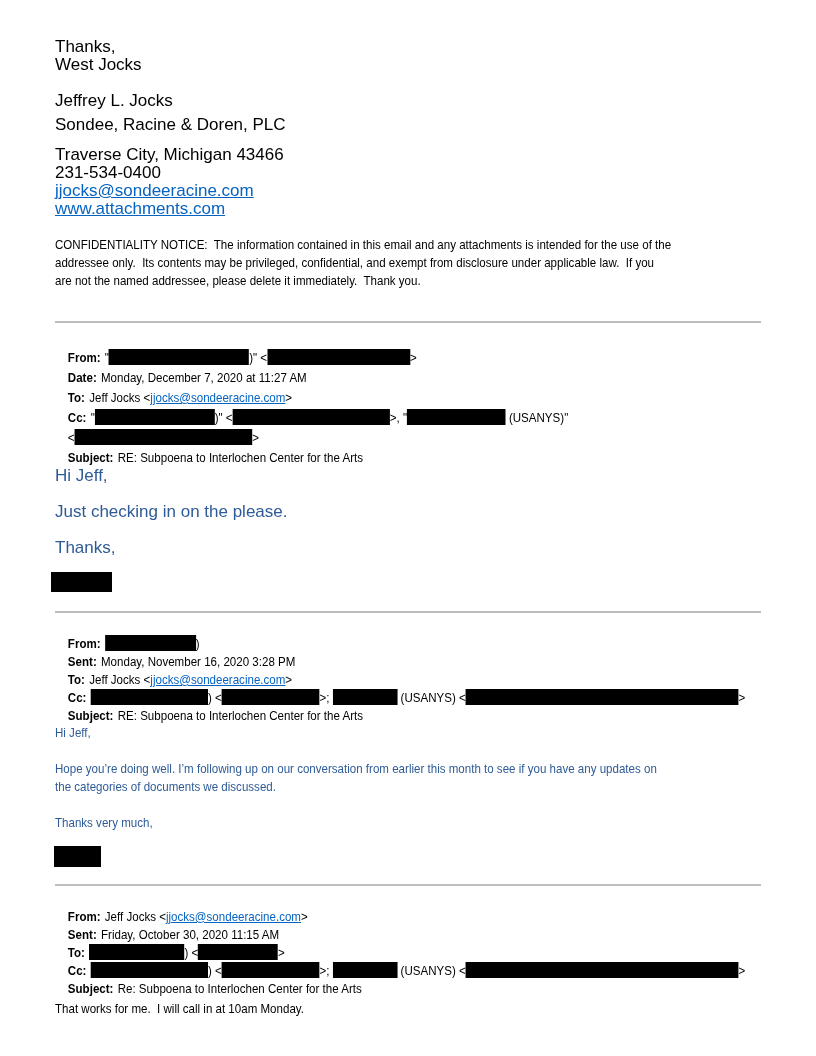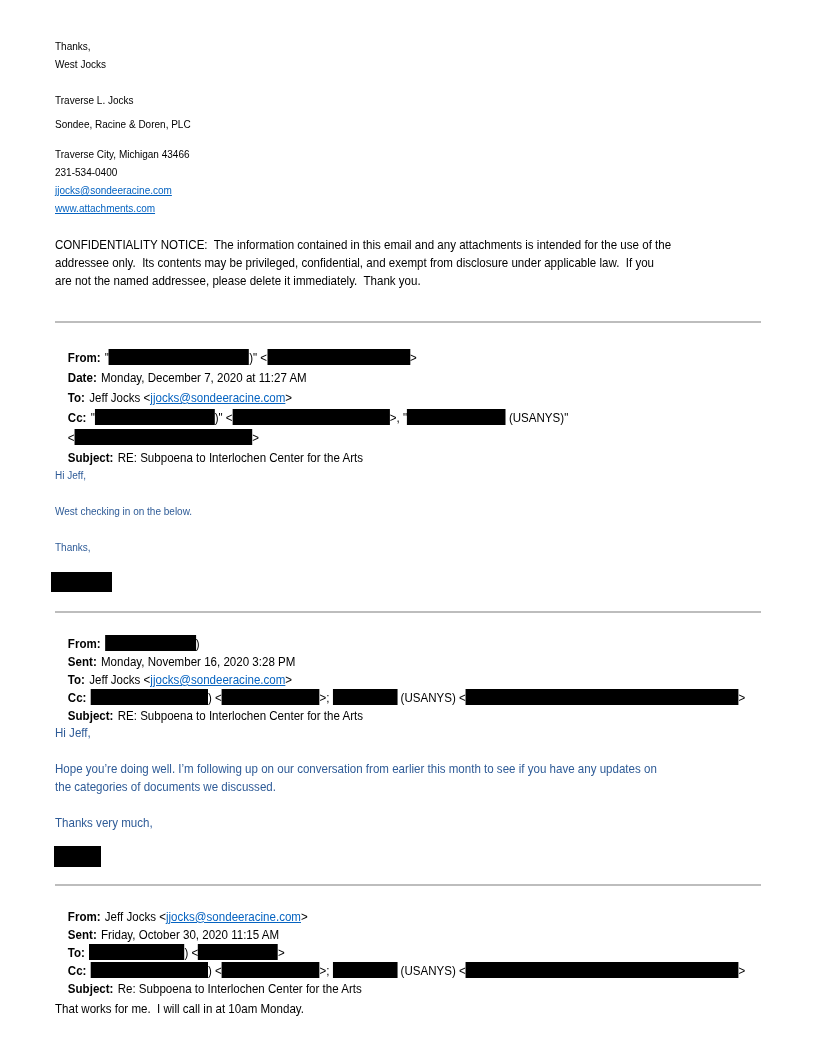--- a/index.html
+++ b/index.html
@@ -3,21 +3,21 @@
 <meta charset="utf-8">
 <style>
   html,body{margin:0;padding:0;}
   body{
     width:816px;height:1056px;background:#ffffff;
     font-family:"Liberation Sans",sans-serif;color:#000000;
     position:relative;overflow:hidden;
   }
   .page{position:absolute;inset:0;}
   .ln{
-    position:absolute;left:55px;font-size:10px;line-height:18px;
+    position:absolute;left:55px;font-size:17px;line-height:18px;
     white-space:pre;color:#000;
   }
   .narrow{
     font-size:13.6px;transform:scaleX(0.85);transform-origin:0 0;
   }
   .blue{color:#2E5B97;}
   .lbl{font-weight:bold;margin-right:5px;}
   a.link{color:#0563C1;text-decoration:underline;cursor:pointer;}
   .rd{
     display:inline-block;background:#000;height:16px;vertical-align:-3px;
@@ -30,21 +30,21 @@
   .multi{white-space:pre;}
 </style>
 </head>
 <body>
 
 <div class="page">
 
   <div class="ln" style="top:38px">Thanks,</div>
   <div class="ln" style="top:56px">West Jocks</div>
 
-  <div class="ln" style="top:92px">Traverse L. Jocks</div>
+  <div class="ln" style="top:92px">Jeffrey L. Jocks</div>
   <div class="ln" style="top:116px">Sondee, Racine &amp; Doren, PLC</div>
   <div class="ln" style="top:146px">Traverse City, Michigan 43466</div>
   <div class="ln" style="top:164px">231-534-0400</div>
   <div class="ln" style="top:182px"><a class="link">jjocks@sondeeracine.com</a></div>
   <div class="ln" style="top:200px"><a class="link">www.attachments.com</a></div>
 
   <div class="ln narrow multi" style="top:236px">CONFIDENTIALITY NOTICE:  The information contained in this email and any attachments is intended for the use of the
 addressee only.  Its contents may be privileged, confidential, and exempt from disclosure under applicable law.  If you
 are not the named addressee, please delete it immediately.  Thank you.</div>
 
@@ -63,21 +63,21 @@
     <span class="lbl">Cc:</span><span>"</span><span class="rd" style="width:141px"></span><span>)" &lt;</span><span class="rd" style="width:185px"></span><span>&gt;, "</span><span class="rd" style="width:116px"></span><span> (USANYS)"</span>
   </div>
   <div class="ln narrow" style="top:411px">
     <span>&lt;</span><span class="rd" style="width:209px"></span><span>&gt;</span>
   </div>
   <div class="ln narrow" style="top:431px">
     <span class="lbl">Subject:</span><span>RE: Subpoena to Interlochen Center for the Arts</span>
   </div>
 
   <div class="ln blue" style="top:467px">Hi Jeff,</div>
-  <div class="ln blue" style="top:503px">West checking in on the below.</div>
+  <div class="ln blue" style="top:503px">Just checking in on the please.</div>
   <div class="ln blue" style="top:539px">Thanks,</div>
   <div class="rd-block" style="left:51px;top:572px;width:61px;height:20px"></div>
 
   <div class="rule" style="top:611px"></div>
 
   <div class="ln narrow" style="top:617px">
     <span class="lbl">From:</span><span class="rd" style="width:107px"></span><span>)</span>
   </div>
   <div class="ln narrow" style="top:635px">
     <span class="lbl">Sent:</span><span>Monday, November 16, 2020 3:28 PM</span>

